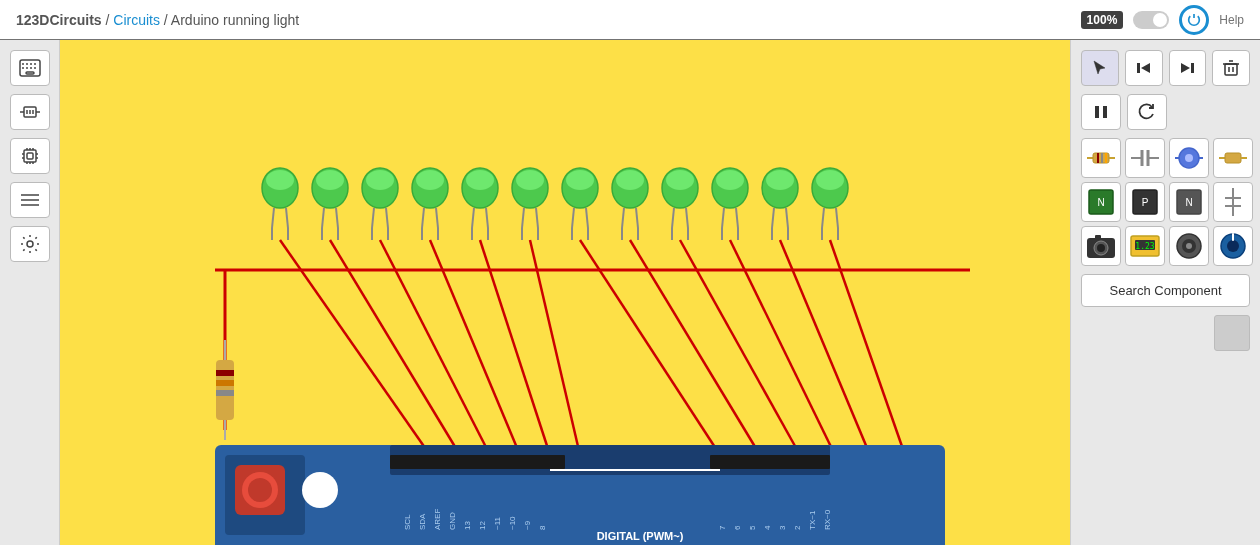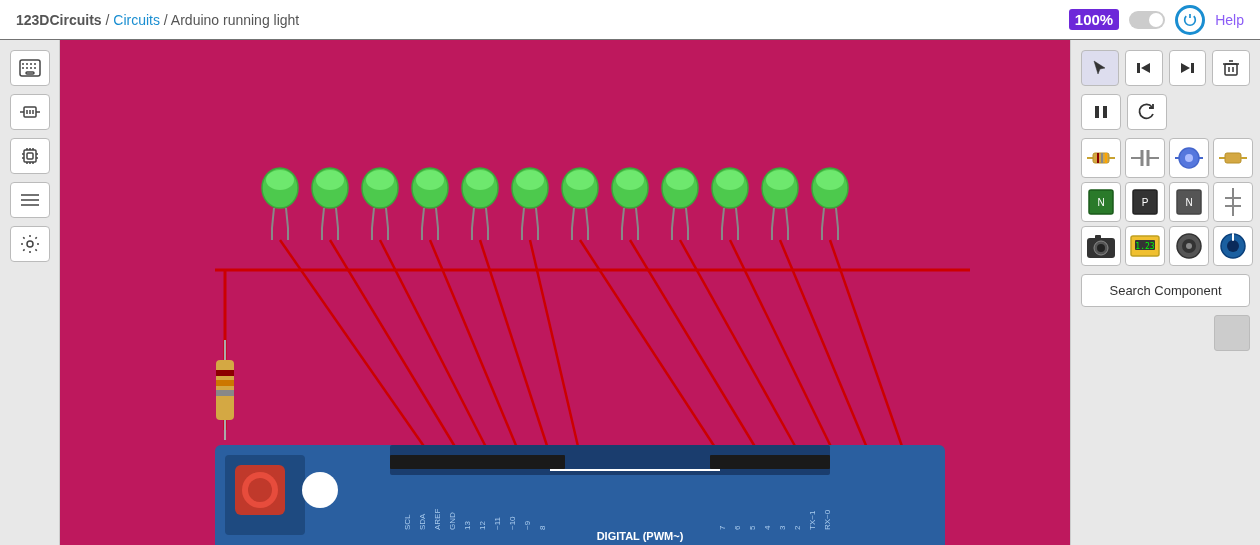--- a/index.html
+++ b/index.html
@@ -19,23 +19,23 @@
       font-size: 14px;
       color: #333;
     }
     #breadcrumb span { color: #555; }
     #header-right {
       display: flex;
       align-items: center;
       gap: 10px;
     }
     #battery-indicator {
-      background: #6d28d9;
+      background: #404040;
       color: white;
-      font-size: 15px;
+      font-size: 12px;
       font-weight: bold;
       padding: 2px 6px;
       border-radius: 3px;
     }
     .toggle-oval {
       width: 36px;
       height: 18px;
       background: #ccc;
       border-radius: 9px;
       position: relative;
@@ -57,22 +57,22 @@
       border-radius: 50%;
       border: 3px solid #1a8ed1;
       display: flex;
       align-items: center;
       justify-content: center;
       cursor: pointer;
       background: white;
     }
     #power-btn svg { width: 16px; height: 16px; }
     #help-text {
-      font-size: 14px;
-      color: #8b5cf6;
+      font-size: 12px;
+      color: #737373;
       cursor: pointer;
     }
 
     
     #main {
       display: flex;
       height: 505px;
     }
 
     
@@ -96,21 +96,21 @@
       align-items: center;
       justify-content: center;
       cursor: pointer;
       font-size: 16px;
       color: #444;
     }
 
     
     #canvas-area {
       flex: 1;
-      background: #be185d;
+      background: #fde047;
       position: relative;
       overflow: hidden;
     }
 
     
     #right-panel {
       width: 190px;
       background: #e8e8e8;
       border-left: 1px solid #ccc;
       display: flex;

